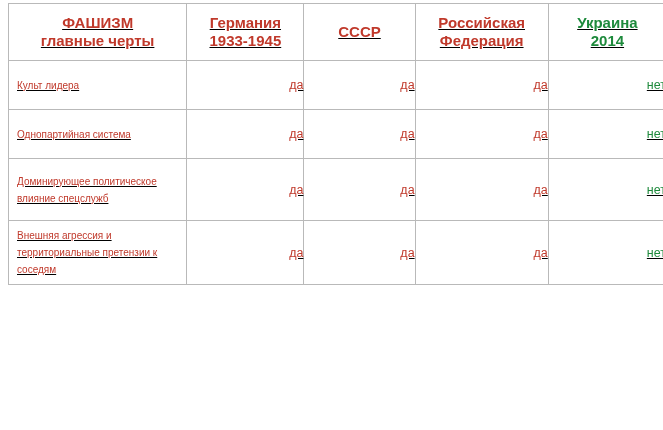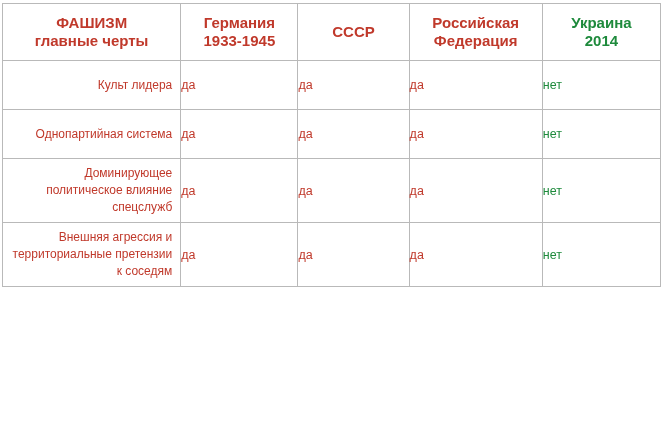--- a/index.html
+++ b/index.html
@@ -11,21 +11,22 @@
     width: 663px;
     height: 430px;
     font-family: "Liberation Sans", sans-serif;
     overflow: hidden;
   }
   .sheet {
     width: 663px;
     height: 371px;
     position: relative;
     box-sizing: border-box;
-    padding: 3px 2px 0 2px;
+    padding: 3px 2px 0 8px;
+    text-decoration: underline;
   }
   table.fascism-table {
     border-collapse: collapse;
     width: 659px;
     margin: 0 auto;
     table-layout: fixed;
   }
   table.fascism-table td, table.fascism-table th {
     border: 1px solid #b9b9b9;
     padding: 0;
@@ -48,27 +49,27 @@
     padding: 2px 4px;
   }
   thead th.head-title {
     color: #c0392b;
   }
   thead th.head-ukr {
     color: #1e8a3c;
   }
   tbody td.feature {
     color: #c0392b;
-    font-size: 12px;
+    font-size: 10px;
     line-height: 17px;
     padding: 6px 8px 6px 8px;
-    text-align: right;
+    text-align: left;
   }
   tbody td.val {
-    text-align: left;
+    text-align: right;
     font-size: 12.5px;
     color: #c0392b;
   }
   tbody td.val.no {
     color: #1e8a3c;
   }
   tbody tr.r-short td { height: 36px; }
   tbody tr.r-med td { height: 49px; }
   tbody tr.r-tall td { height: 56px; }
   .sup {

